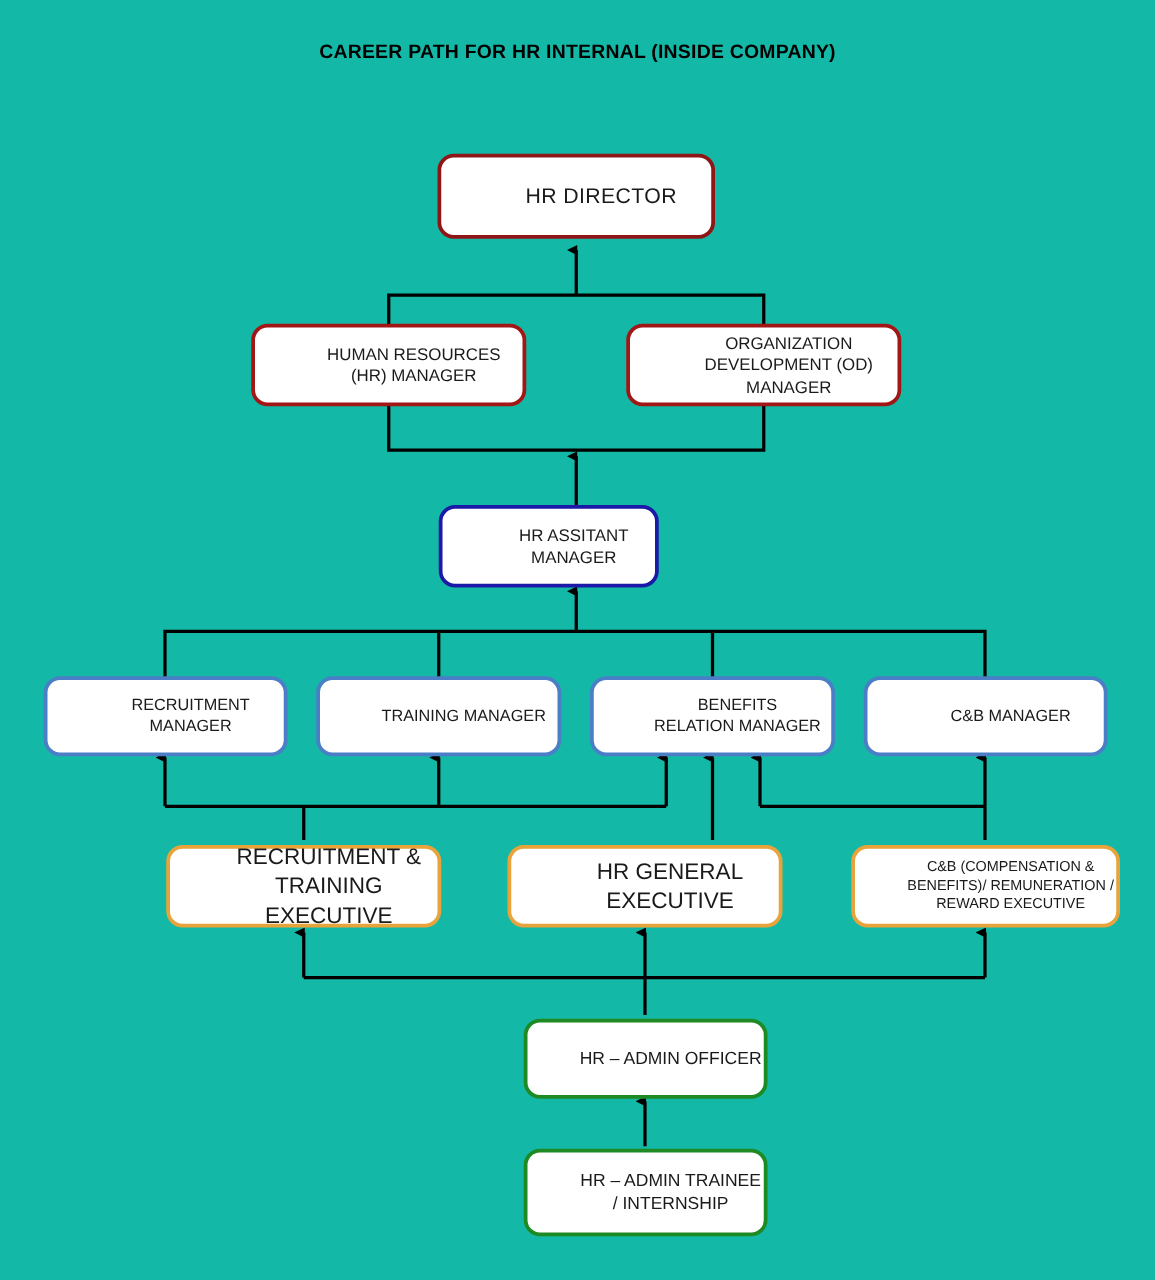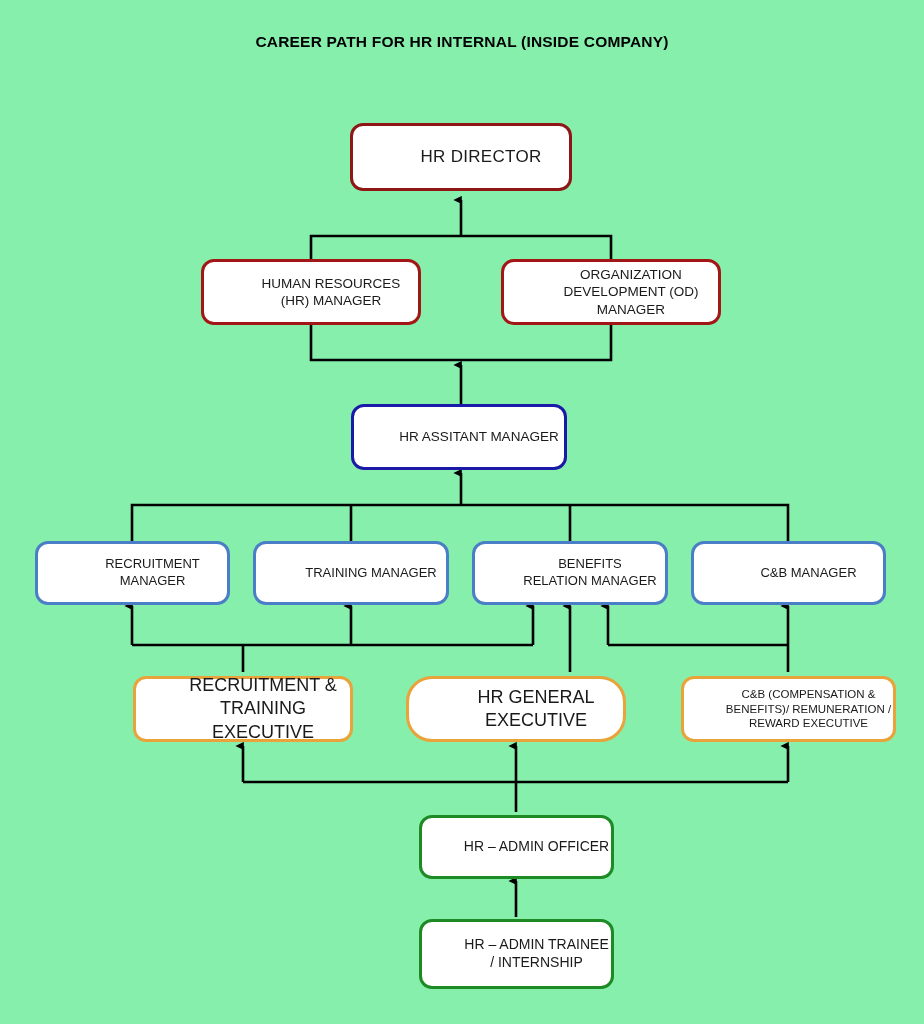--- a/index.html
+++ b/index.html
@@ -8,21 +8,21 @@
     padding: 0;
     background: #ffffff;
   }
   body {
     font-family: "Liberation Sans", sans-serif;
   }
   #chart-root {
     position: relative;
     width: 924px;
     height: 1024px;
-    background: #86efac;
+    background: #14b8a6;
     overflow: hidden;
   }
   #chart-title {
     position: absolute;
     left: 0;
     top: 33px;
     width: 924px;
     text-align: center;
     font-size: 15.5px;
     font-weight: bold;
@@ -144,21 +144,21 @@
     <span class="node-label">HUMAN RESOURCES
 (HR) MANAGER</span>
   </div>
 
   <div class="node lvl-manager-red" style="left:501px; top:259px; width:220px; height:66px;">
     <span class="node-label">ORGANIZATION
 DEVELOPMENT (OD)
 MANAGER</span>
   </div>
 
-  <div class="node lvl-asst" style="left:351px; top:404px; width:216px; height:66px;">
+  <div class="node lvl-asst" style="left:351px; top:404px; width:176px; height:66px;">
     <span class="node-label">HR ASSITANT MANAGER</span>
   </div>
 
   <div class="node lvl-manager-blue" style="left:35px; top:541px; width:195px; height:64px;">
     <span class="node-label">RECRUITMENT
 MANAGER</span>
   </div>
 
   <div class="node lvl-manager-blue" style="left:253px; top:541px; width:196px; height:64px;">
     <span class="node-label">TRAINING MANAGER</span>
@@ -171,21 +171,21 @@
 
   <div class="node lvl-manager-blue" style="left:691px; top:541px; width:195px; height:64px;">
     <span class="node-label">C&amp;B MANAGER</span>
   </div>
 
   <div class="node lvl-exec" style="left:133px; top:676px; width:220px; height:66px;">
     <span class="node-label">RECRUITMENT &amp;
 TRAINING EXECUTIVE</span>
   </div>
 
-  <div class="node lvl-exec" style="left:406px; top:676px; width:220px; height:66px;border-radius:26px;">
+  <div class="node lvl-exec" style="left:406px; top:676px; width:220px; height:66px;">
     <span class="node-label">HR GENERAL
 EXECUTIVE</span>
   </div>
 
   <div class="node lvl-exec dense" style="left:681px; top:676px; width:215px; height:66px;">
     <span class="node-label">C&amp;B (COMPENSATION &amp;
 BENEFITS)/ REMUNERATION /
 REWARD EXECUTIVE</span>
   </div>
 

